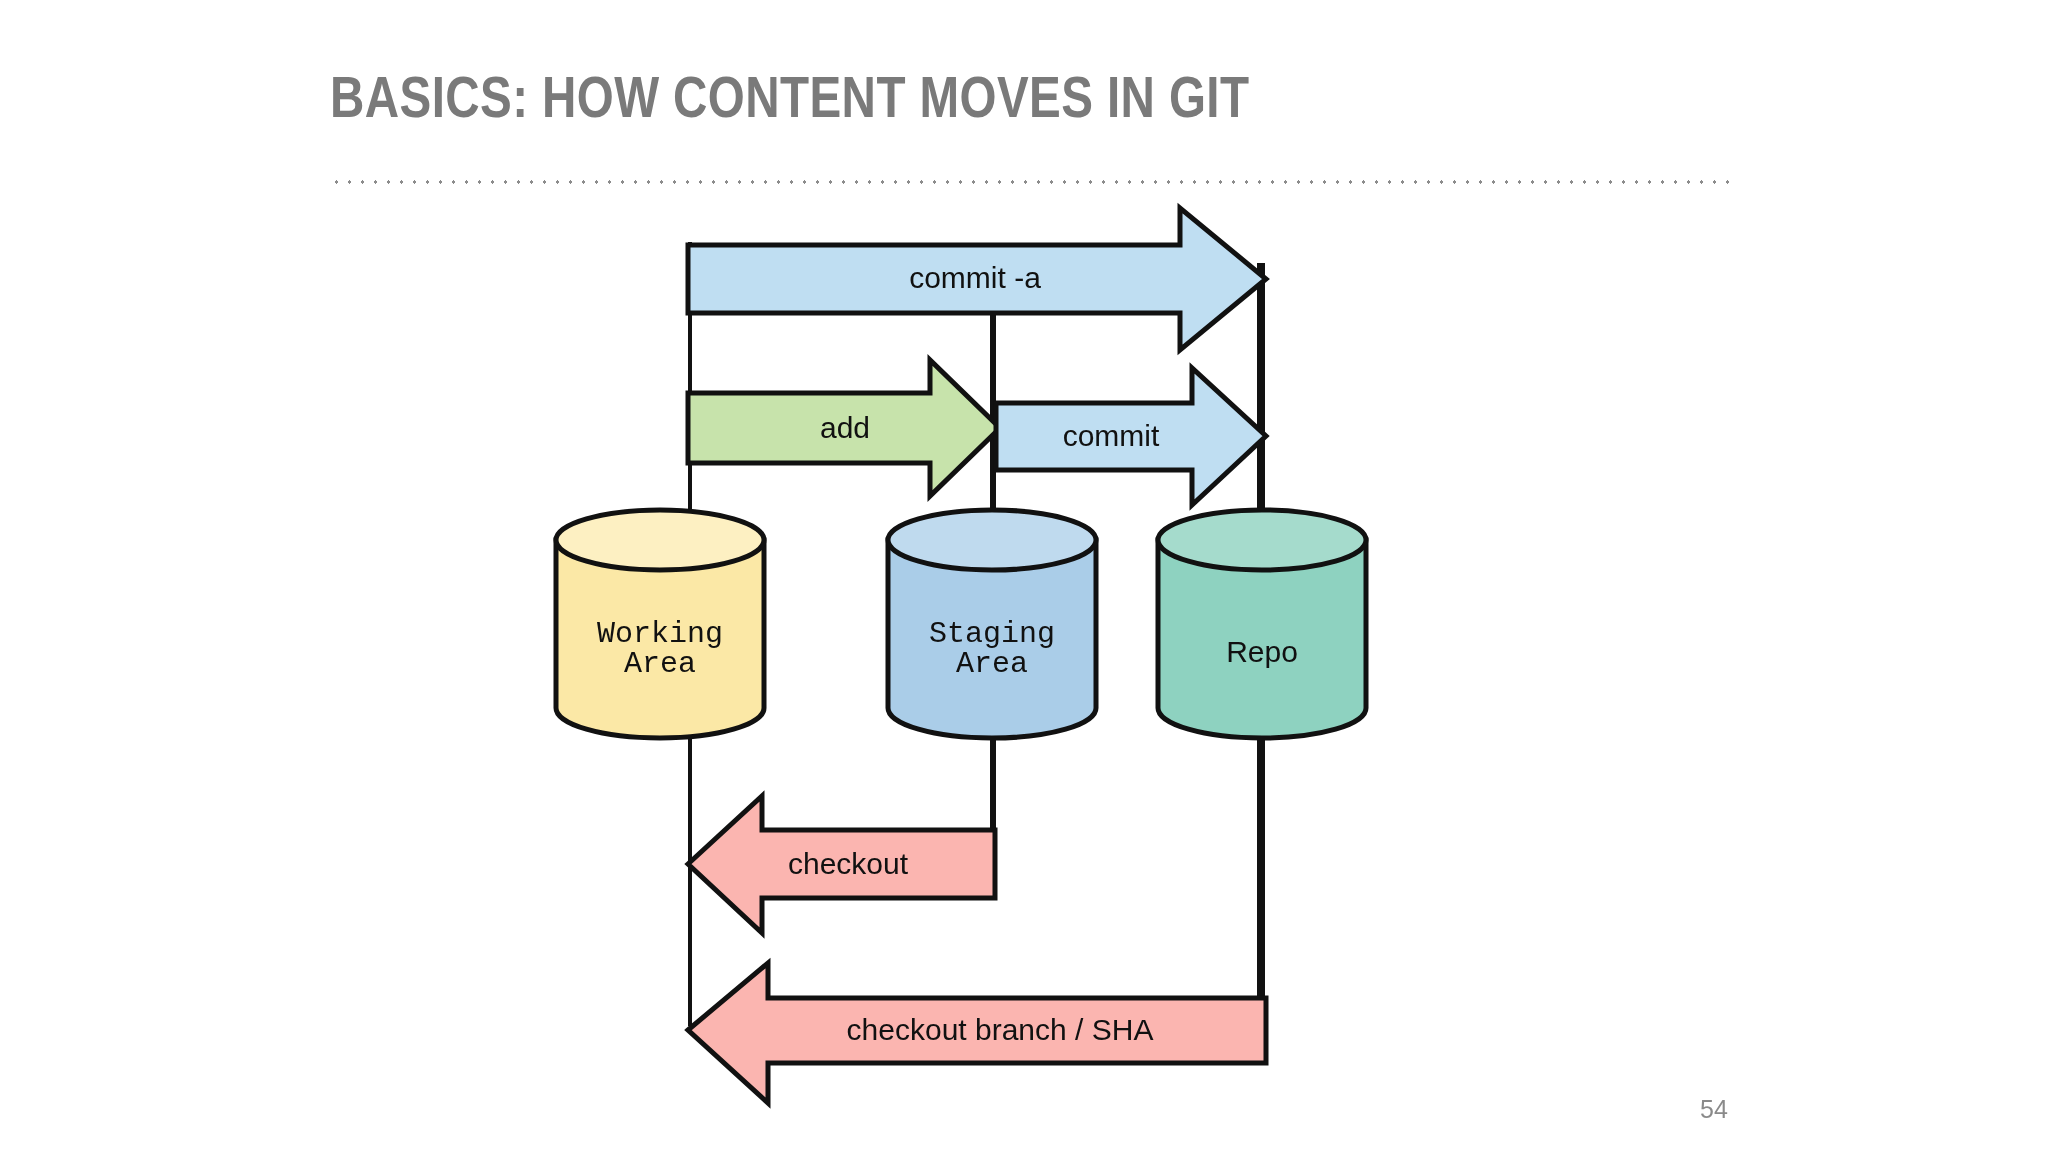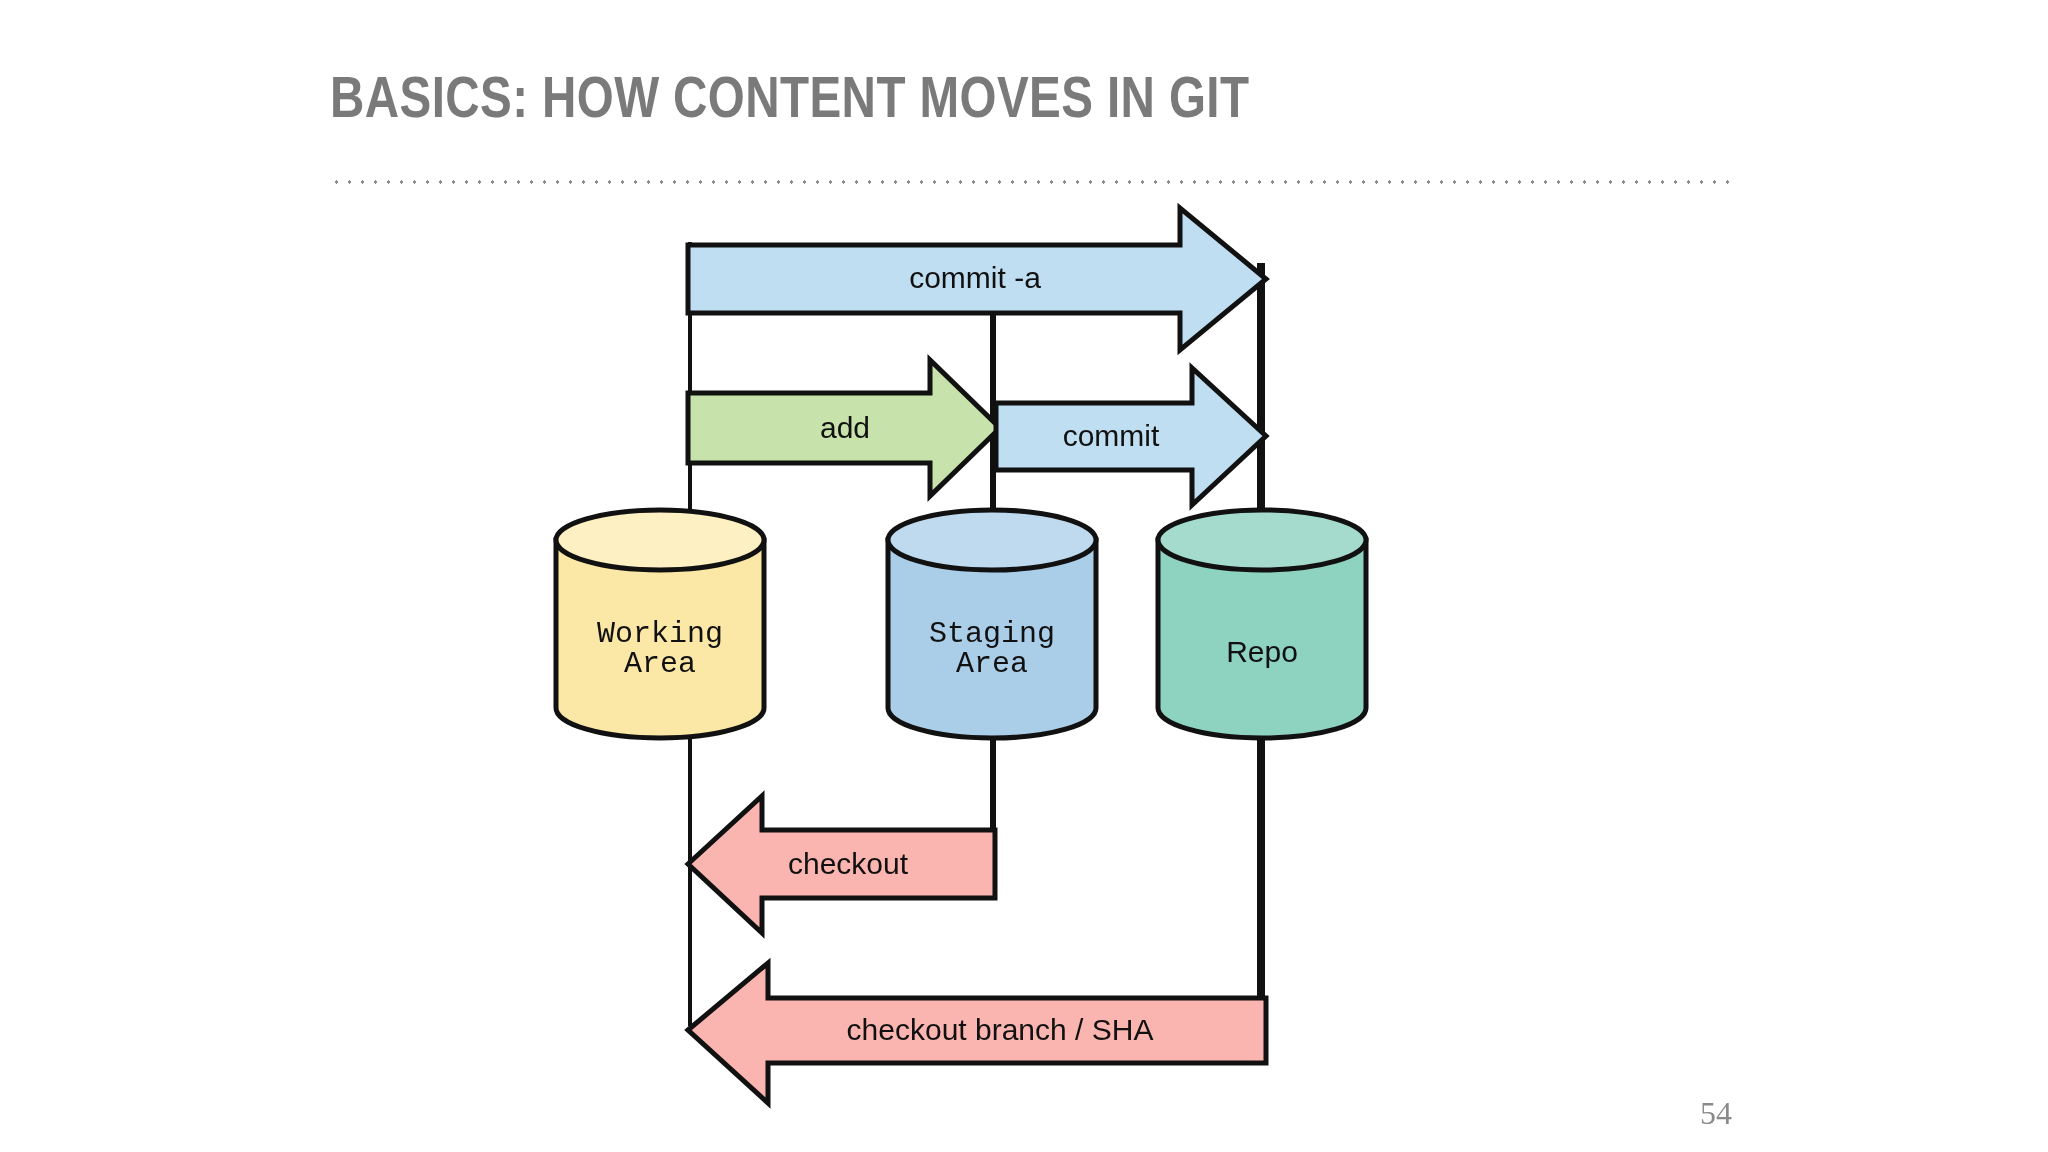--- a/index.html
+++ b/index.html
@@ -49,23 +49,23 @@
     background-size: 13px 4px;
     background-repeat: repeat-x;
     background-position: left center;
   }
 
   
   #page-number {
     position: absolute;
     left: 1700px;
     top: 1095px;
-    font-size: 32px;
+    font-size: 25px;
     color: #8a8a8a;
-    font-family: Liberation Serif, serif;
+    font-family: Liberation Sans, sans-serif;
   }
 
   
   #diagram {
     position: absolute;
     left: 0;
     top: 8px;
     width: 2048px;
     height: 1152px;
   }

